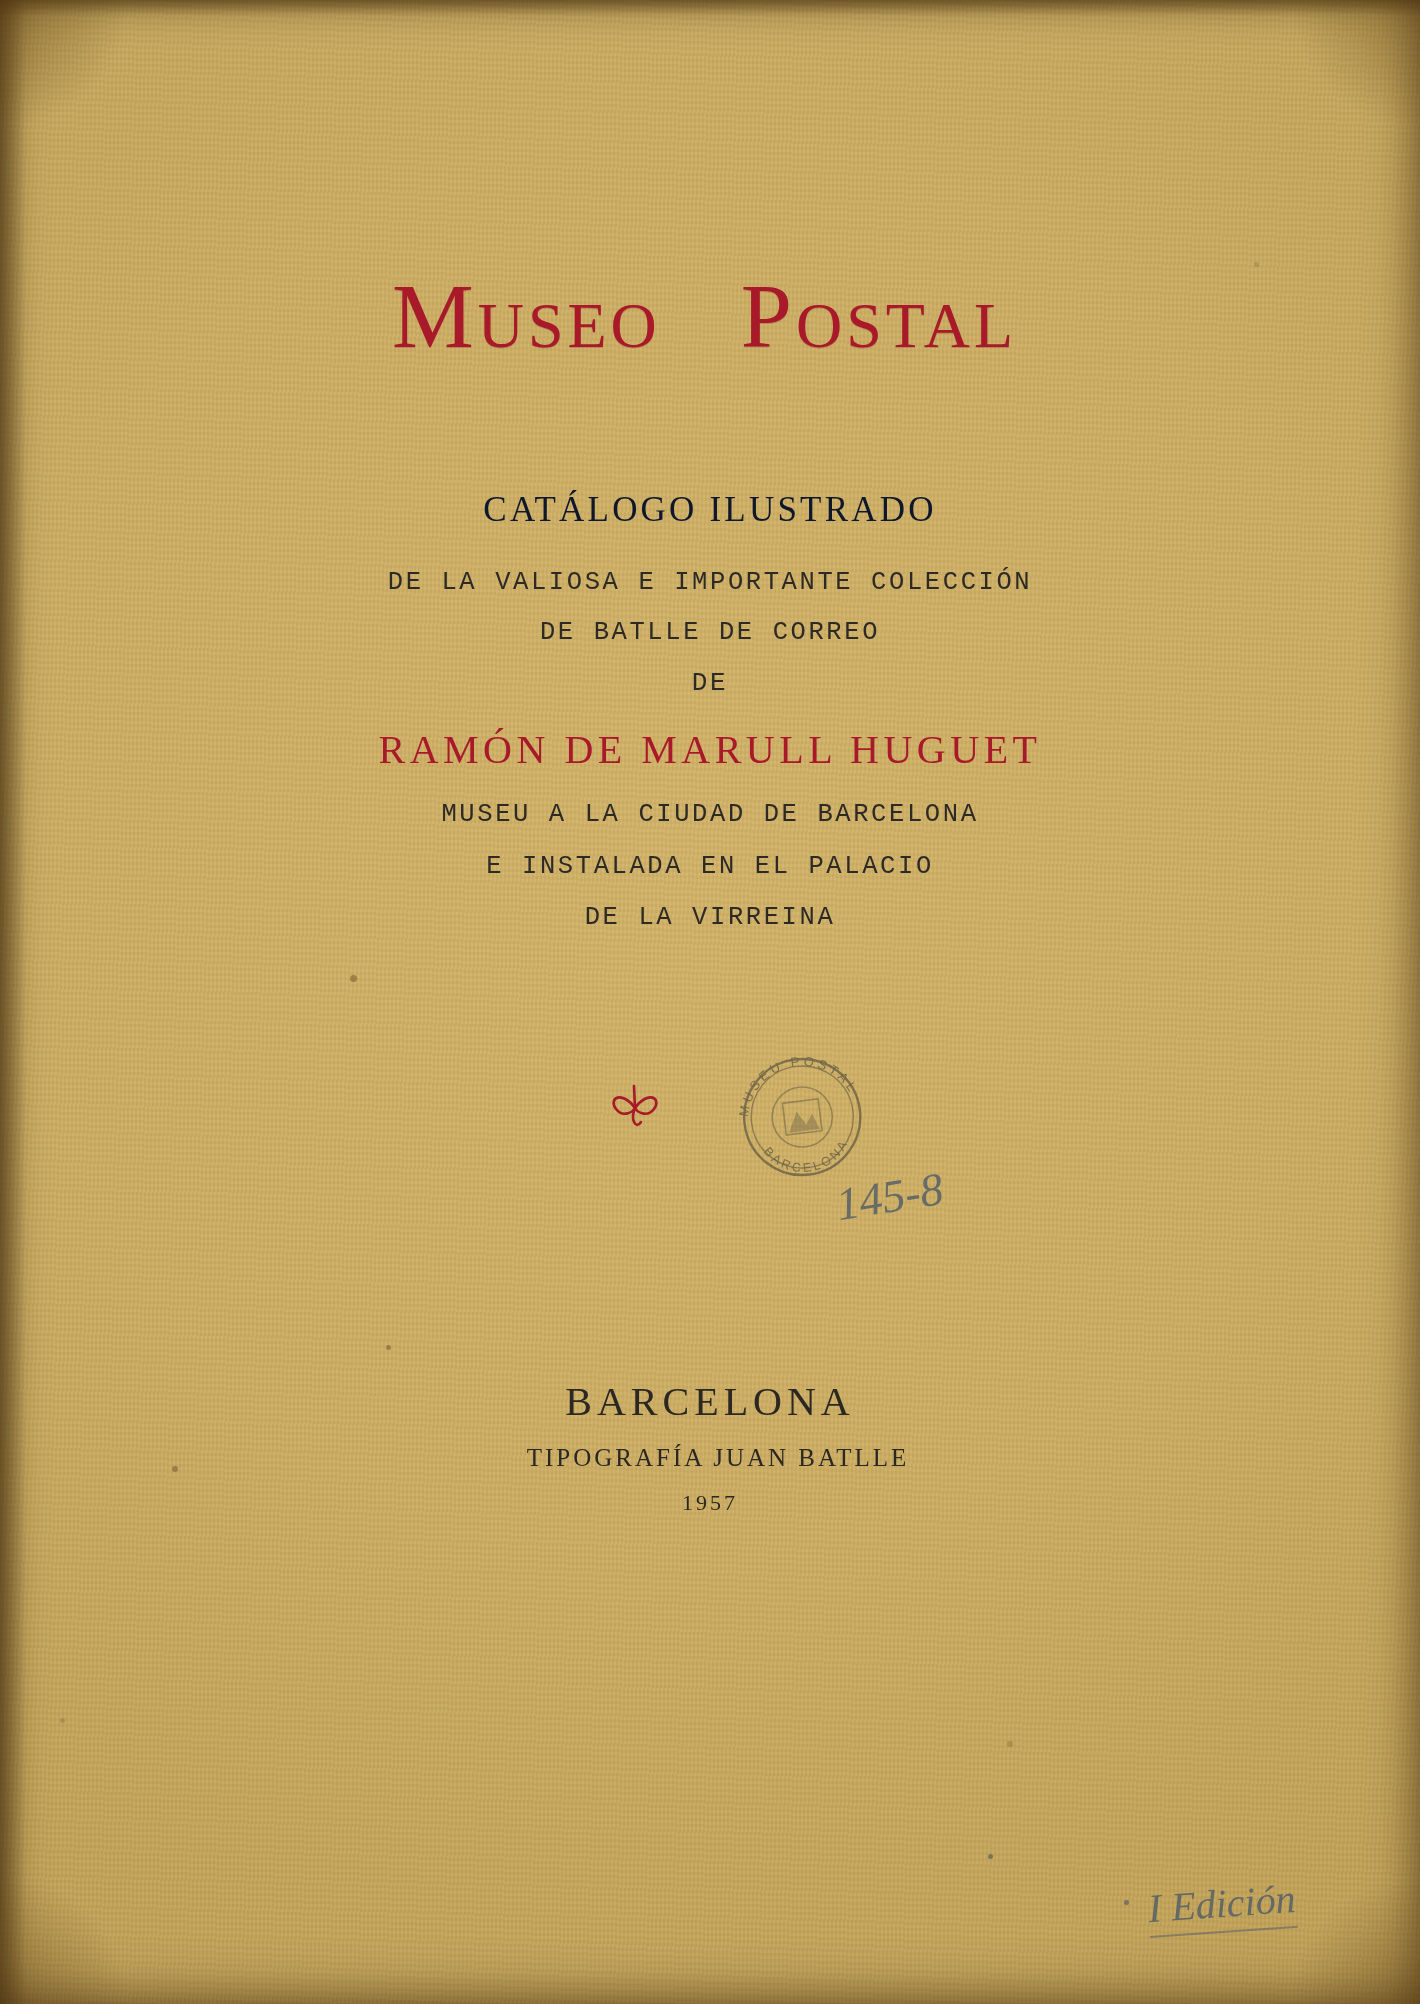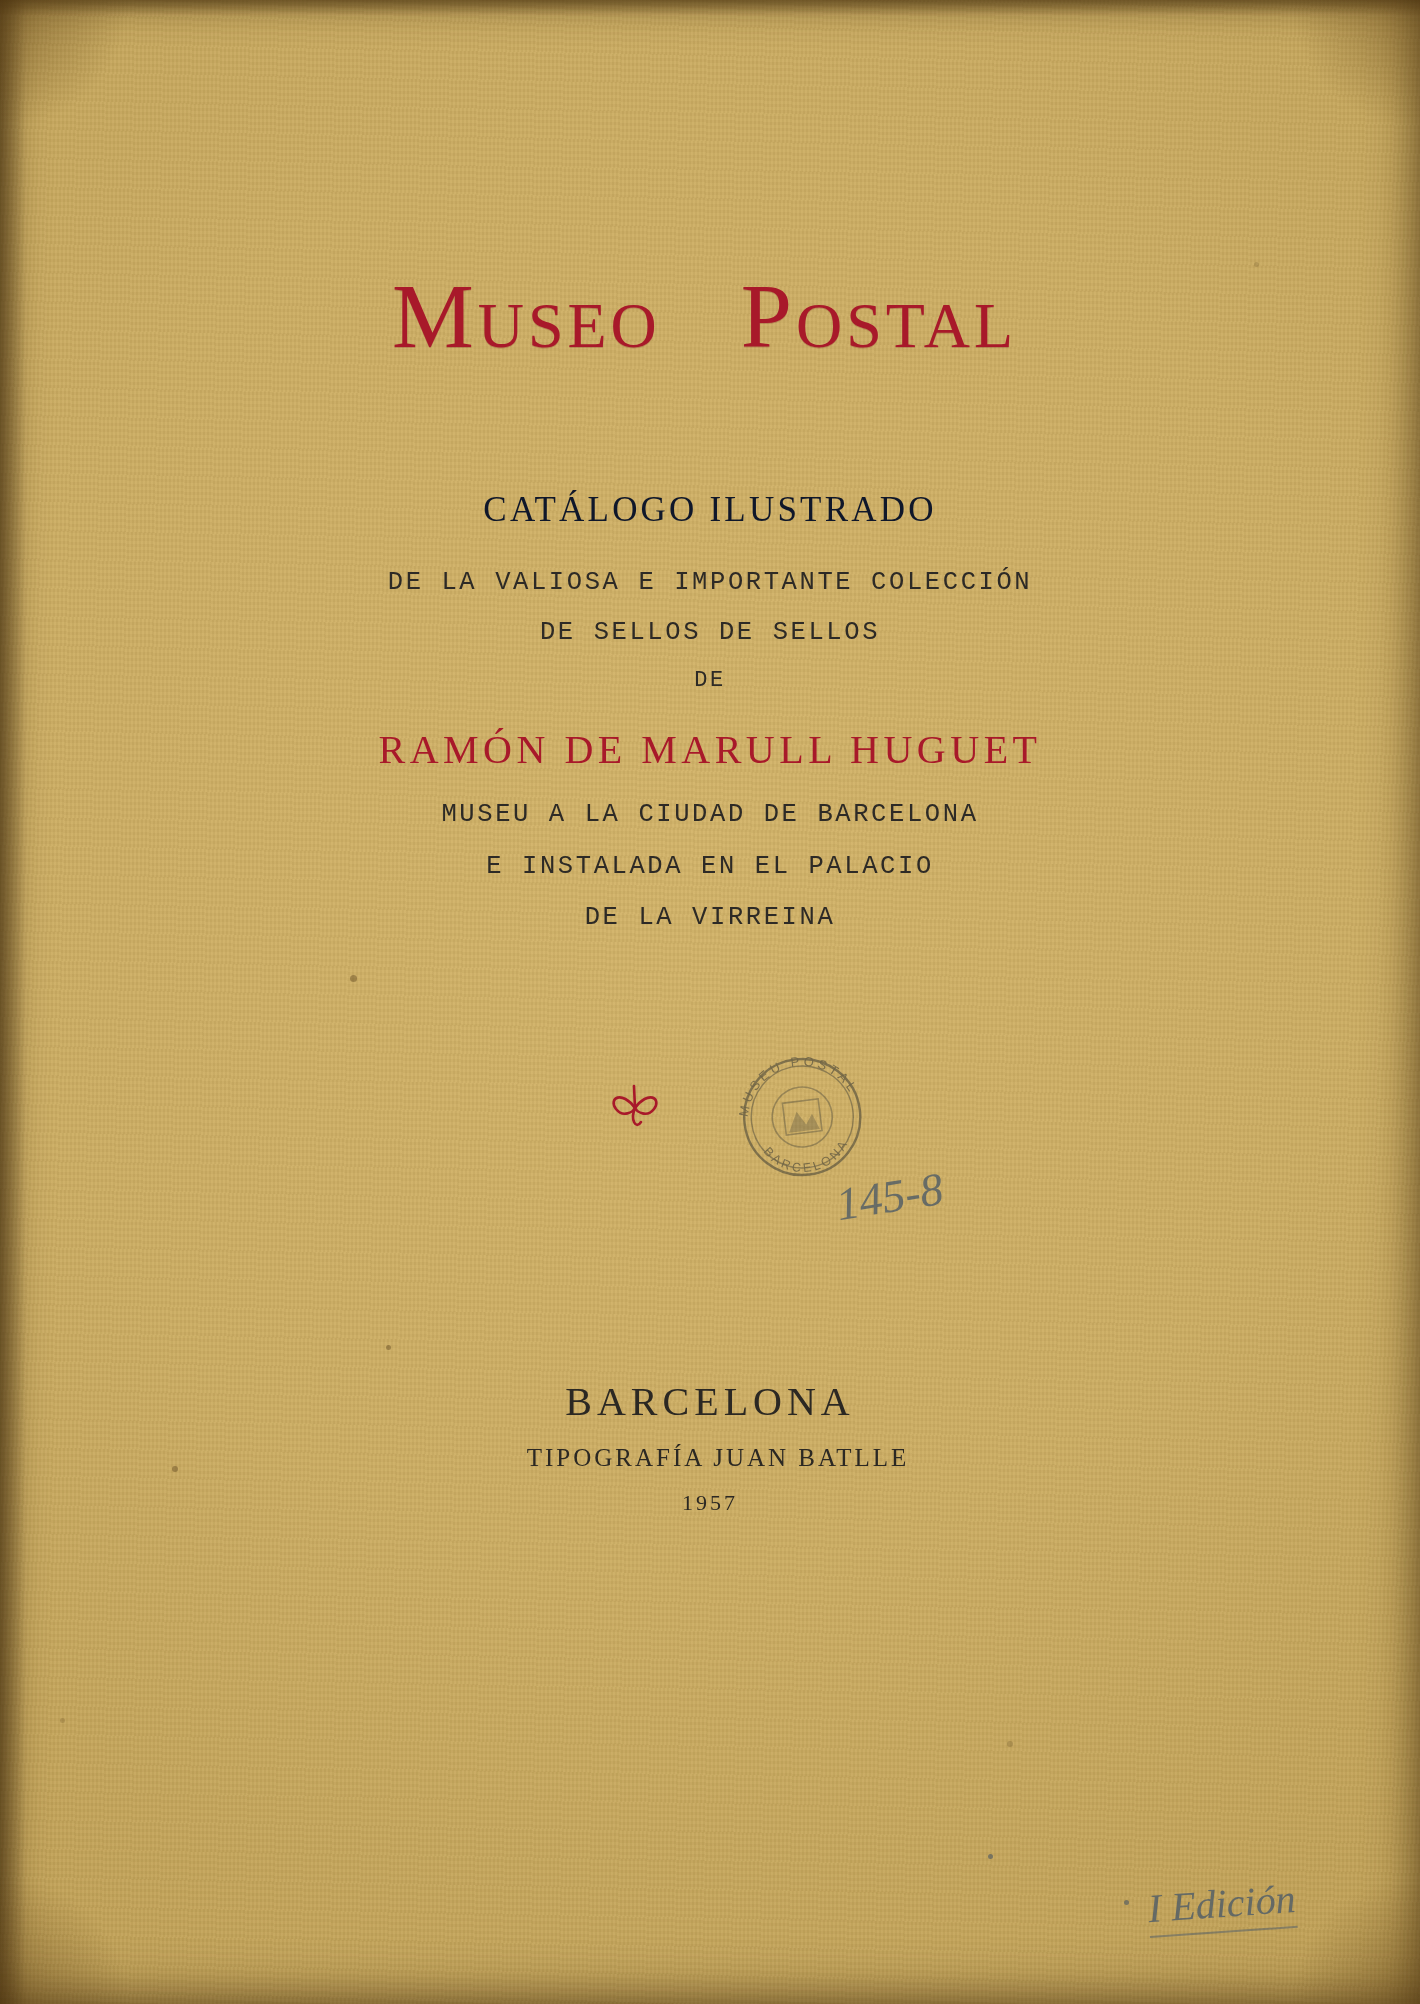--- a/index.html
+++ b/index.html
@@ -107,21 +107,21 @@
   .line-small {
     position: absolute;
     left: 0; right: 0;
     color: #2d2a26;
     font-size: 25.5px;
     letter-spacing: 2.6px;
     font-family: Liberation Mono, monospace;
   }
   .l2 { top: 568px; }
   .l3 { top: 618px; }
-  .l4 { top: 668px; font-size: 22px; }
+  .l4 { top: 668px; font-size: 26px; }
 
   .author {
     position: absolute;
     top: 726px; left: 0; right: 0;
     color: #a8192a;
     font-size: 40px;
     letter-spacing: 4.5px;
   }
 
   .l5 { top: 800px; }
@@ -227,21 +227,21 @@
   <div class="content">
 
     <div class="title">
       <span>Museo</span>
       <span style="display:inline-block;width:26px;"></span>
       <span>Postal</span>
     </div>
 
     <div class="subtitle1">CATÁLOGO ILUSTRADO</div>
     <div class="line-small l2">DE LA VALIOSA E IMPORTANTE COLECCIÓN</div>
-    <div class="line-small l3">DE SELLOS DE SELLOS</div>
+    <div class="line-small l3">DE BATLLE DE CORREO</div>
     <div class="line-small l4">DE</div>
 
     <div class="author">RAMÓN DE MARULL HUGUET</div>
 
     <div class="line-small l5">MUSEU A LA CIUDAD DE BARCELONA</div>
     <div class="line-small l6">E INSTALADA EN EL PALACIO</div>
     <div class="line-small l7">DE LA VIRREINA</div>
 
     <div class="imprint-city">BARCELONA</div>
     <div class="imprint-printer">TIPOGRAFÍA JUAN BATLLE</div>

